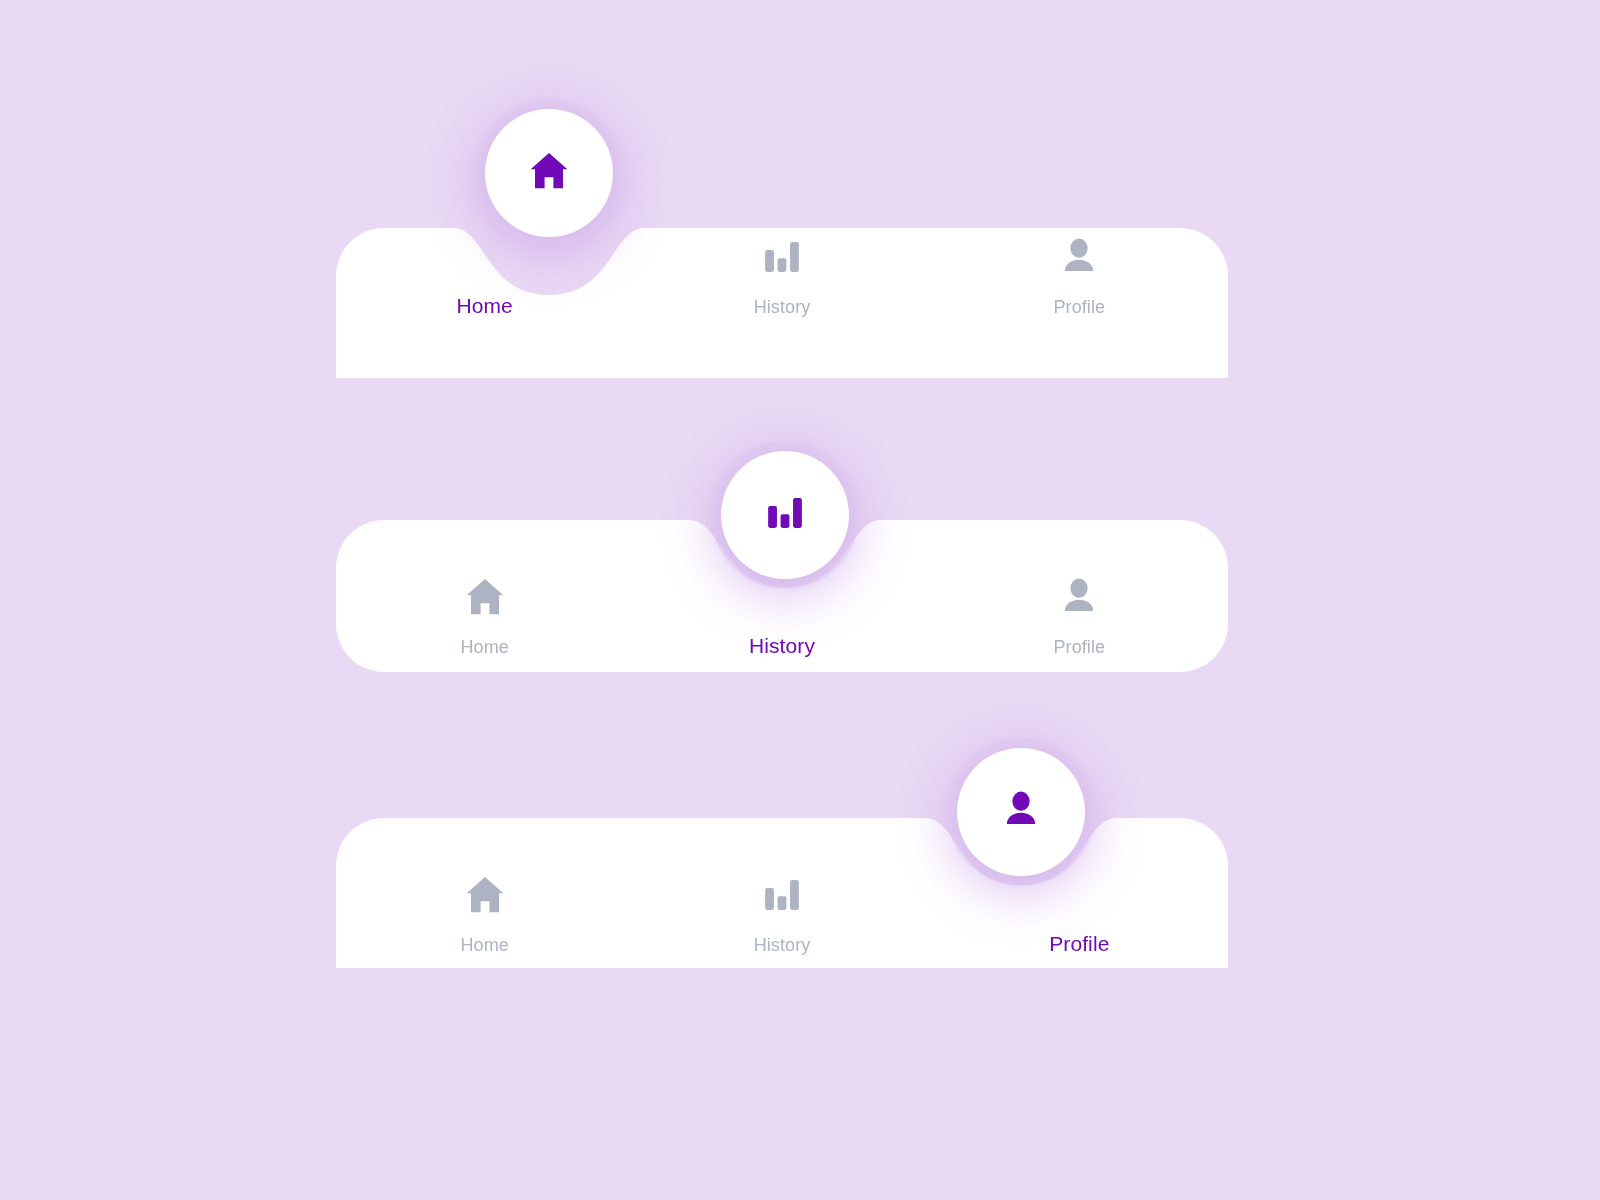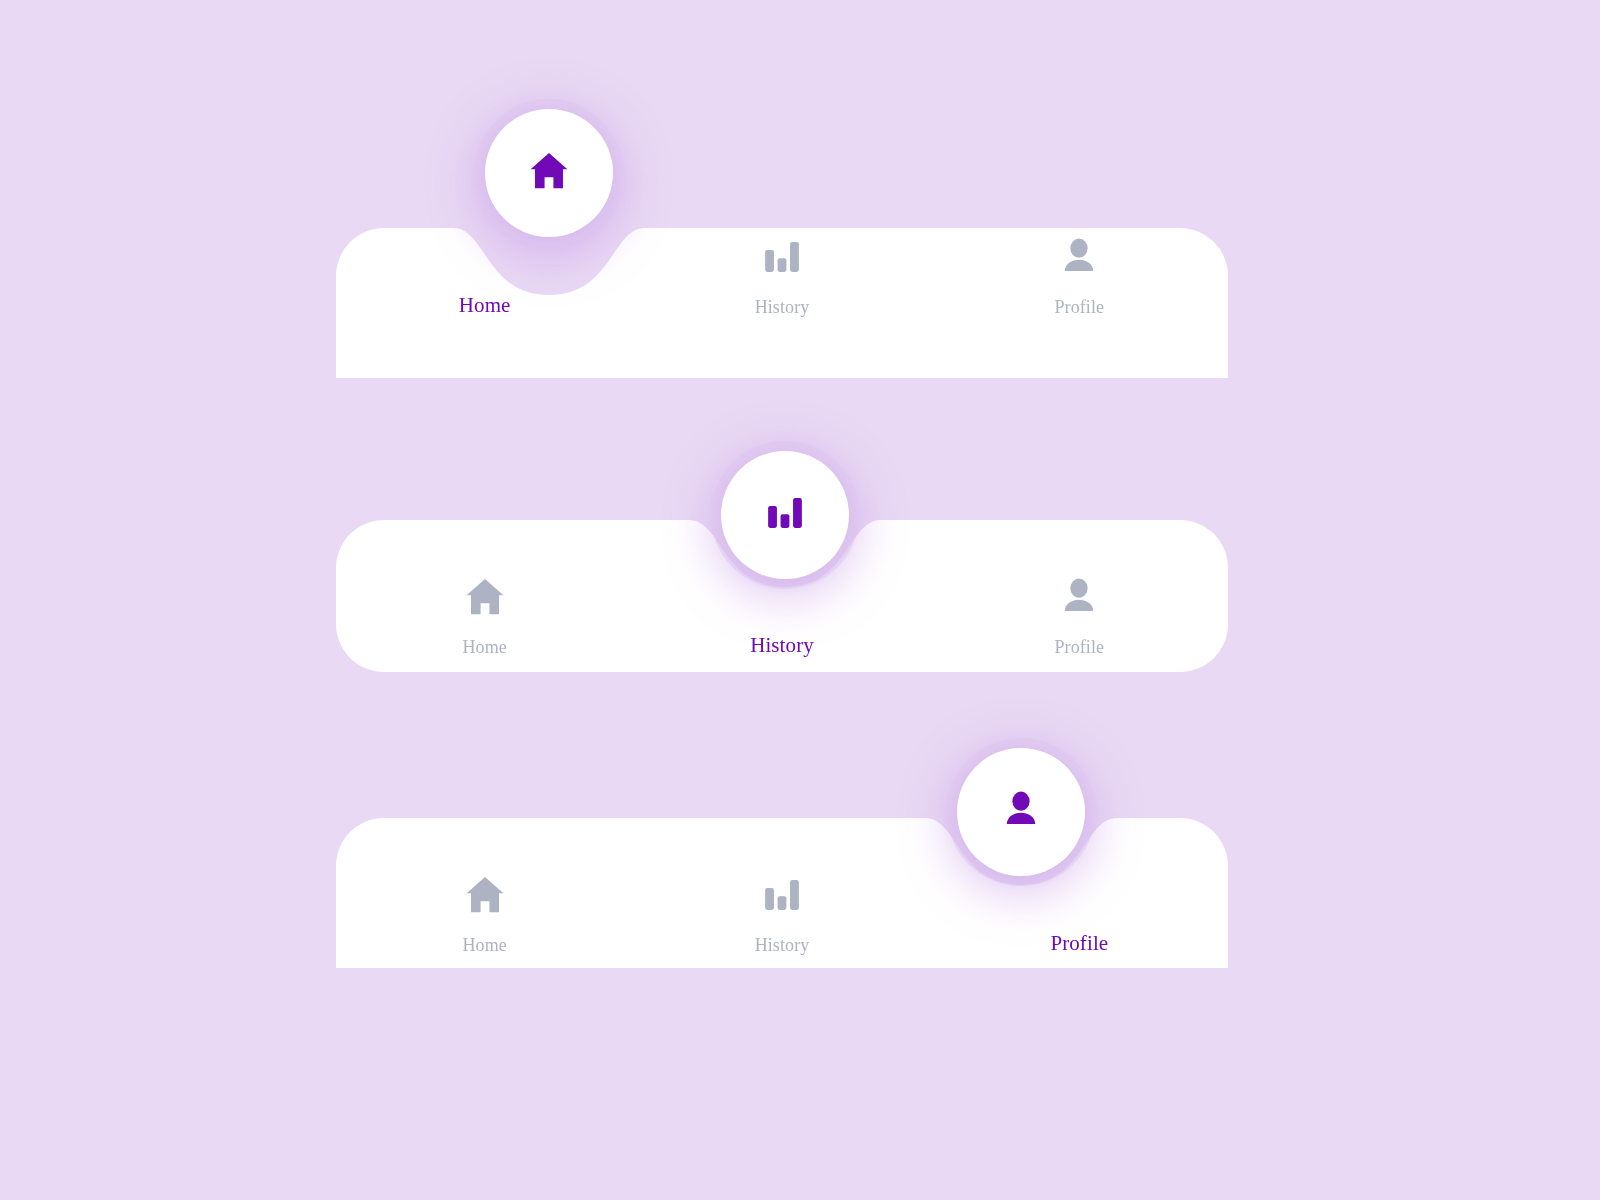--- a/index.html
+++ b/index.html
@@ -11,21 +11,20 @@
     height: 1200px;
     background: #e9d9f4;
     font-family: "Liberation Sans", sans-serif;
     overflow: hidden;
     position: relative;
   }
 
   .stage {
     position: absolute;
     inset: 0;
-    font-family: Liberation Serif, serif;
   }
 
   
   .navbar-demo {
     position: absolute;
     left: 336px;
     width: 892px;
   }
 
   #demo-home    { top: 110px;  height: 280px; }

